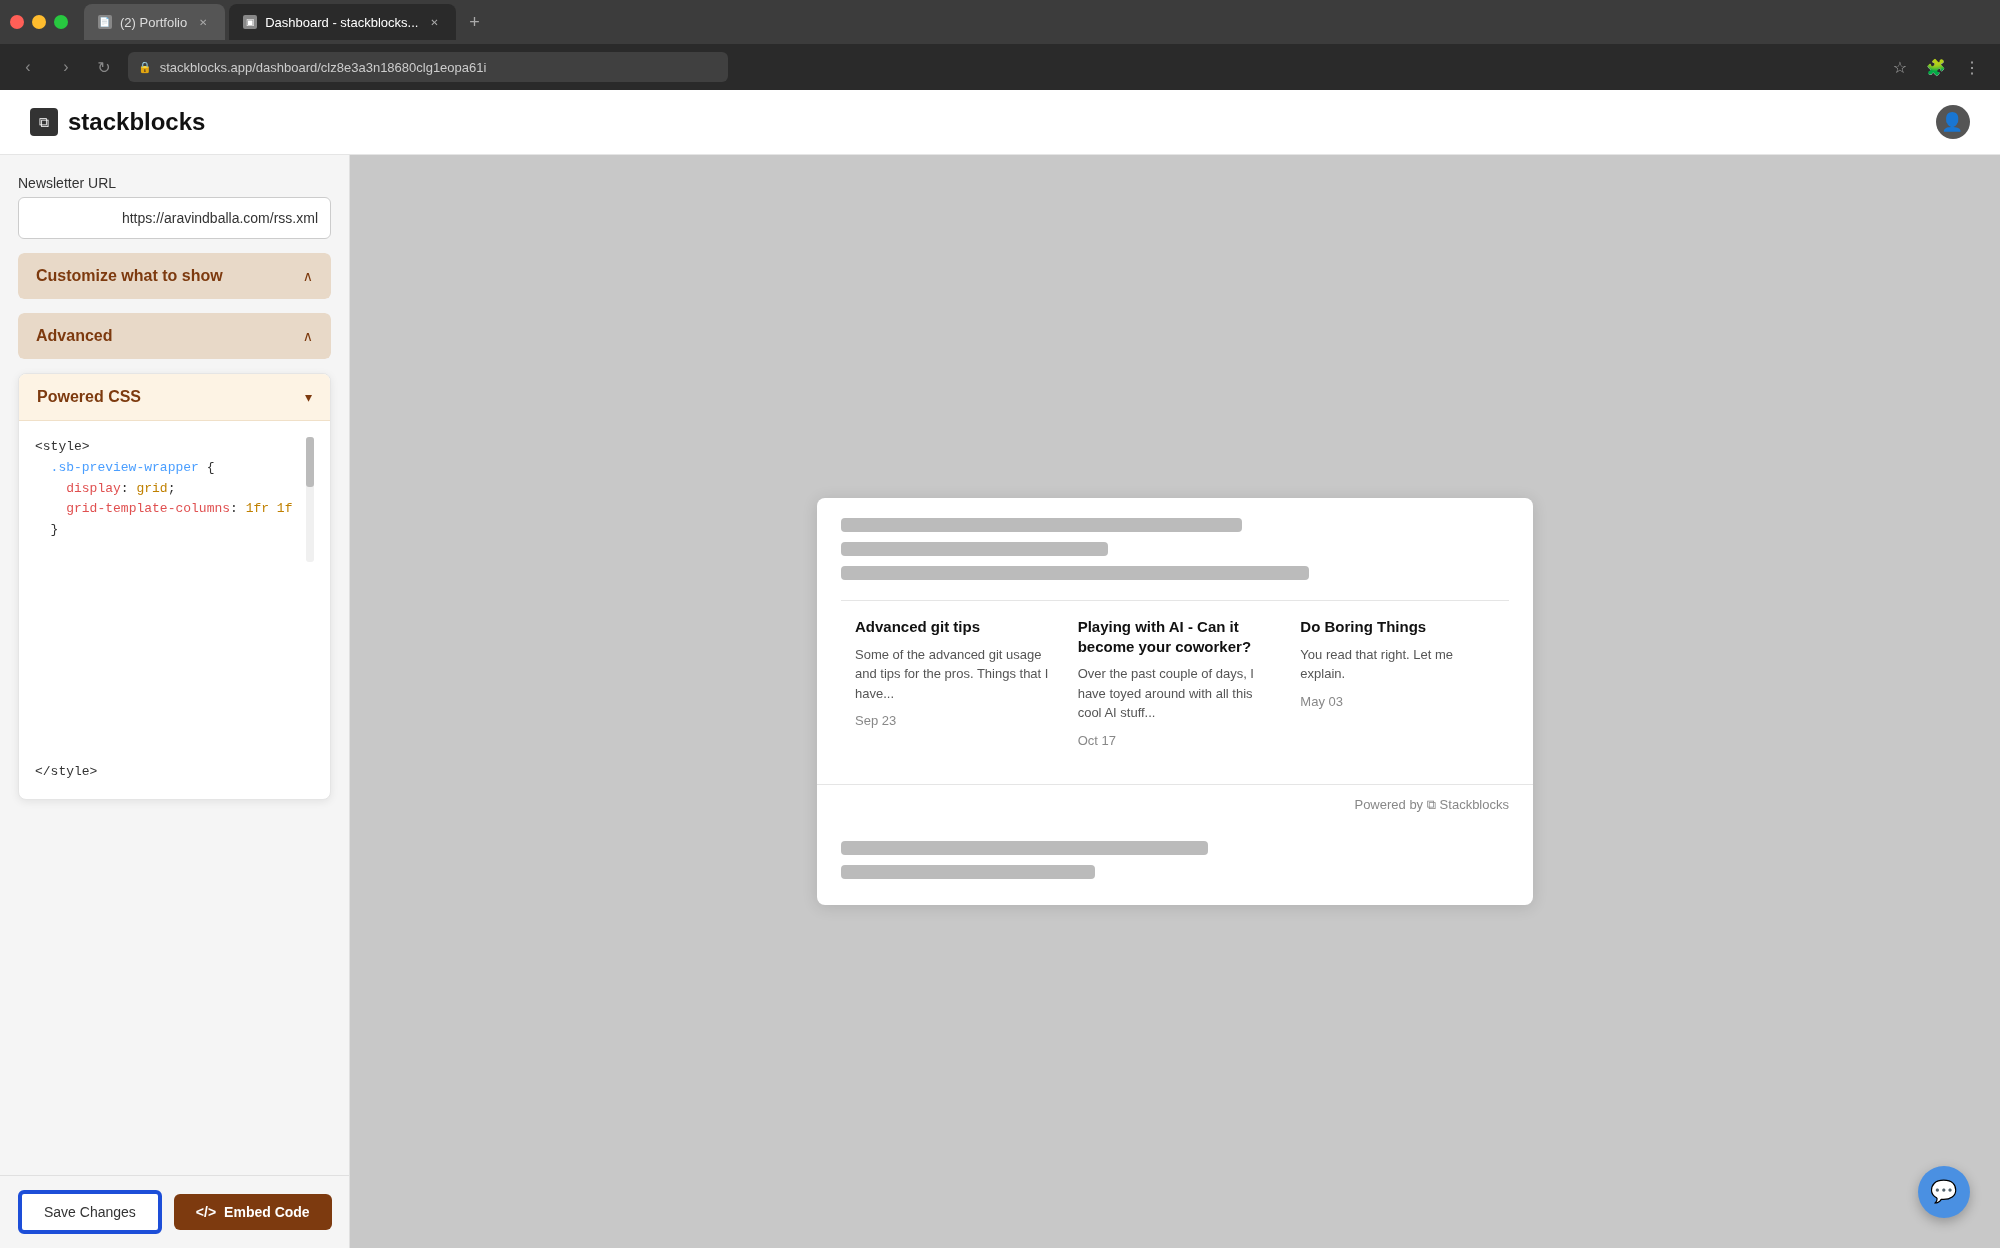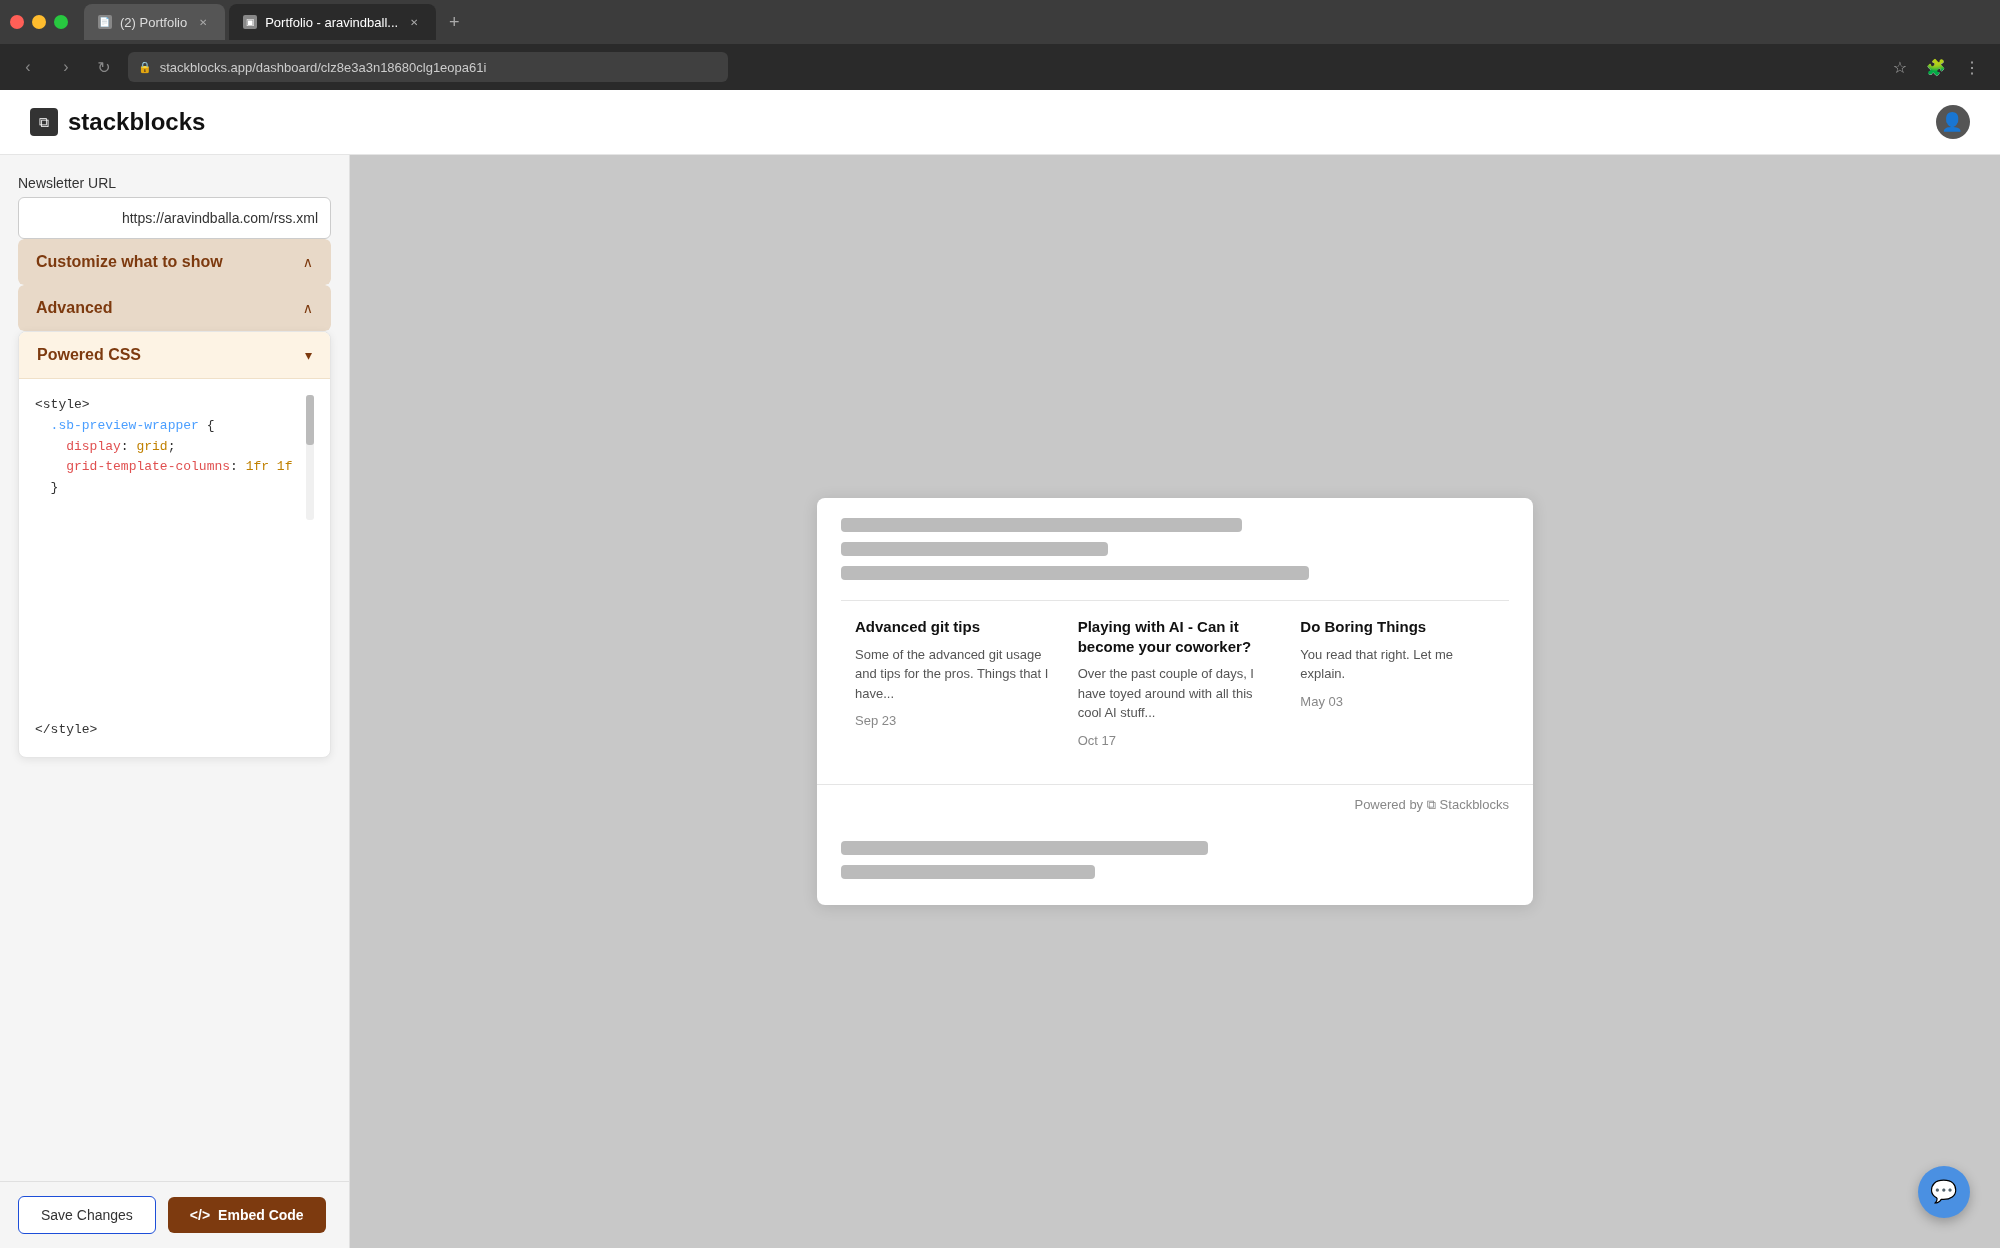--- a/index.html
+++ b/index.html
@@ -209,20 +209,21 @@
 
     
     .left-panel {
       width: 350px;
       min-width: 350px;
       background: #f5f5f5;
       border-right: 1px solid #e0e0e0;
       display: flex;
       flex-direction: column;
       padding: 20px 18px;
+      gap: 14px;
       overflow-y: auto;
       position: relative;
     }
 
     .newsletter-url-label {
       font-size: 14px;
       color: #333;
       font-weight: 500;
       margin-bottom: 6px;
     }
@@ -316,21 +317,21 @@
       padding: 14px 18px;
       background: #f5f5f5;
       border-top: 1px solid #e0e0e0;
       display: flex;
       gap: 12px;
       align-items: center;
     }
     .btn-save {
       padding: 10px 22px;
       border-radius: 6px;
-      border: 1px solid #1d4ed8;
+      border: 4px solid #1d4ed8;
       background: #fff;
       color: #333;
       font-size: 14px;
       font-weight: 500;
       cursor: pointer;
     }
     .btn-embed {
       padding: 10px 22px;
       border-radius: 6px;
       border: none;
@@ -450,21 +451,21 @@
       <div class="traffic-light tl-yellow"></div>
       <div class="traffic-light tl-green"></div>
     </div>
     <div class="tab">
       <span class="tab-favicon">📄</span>
       <span>(2) Portfolio</span>
       <span class="tab-close">✕</span>
     </div>
     <div class="tab active">
       <span class="tab-favicon">▣</span>
-      <span>Portfolio - aravindball...</span>
+      <span>Dashboard - stackblocks...</span>
       <span class="tab-close">✕</span>
     </div>
     <div class="tab-add">+</div>
   </div>
   <div class="browser-toolbar">
     <div class="nav-btn">‹</div>
     <div class="nav-btn">›</div>
     <div class="nav-btn">↻</div>
     <div class="address-bar">
       <span class="address-bar-lock">🔒</span>

